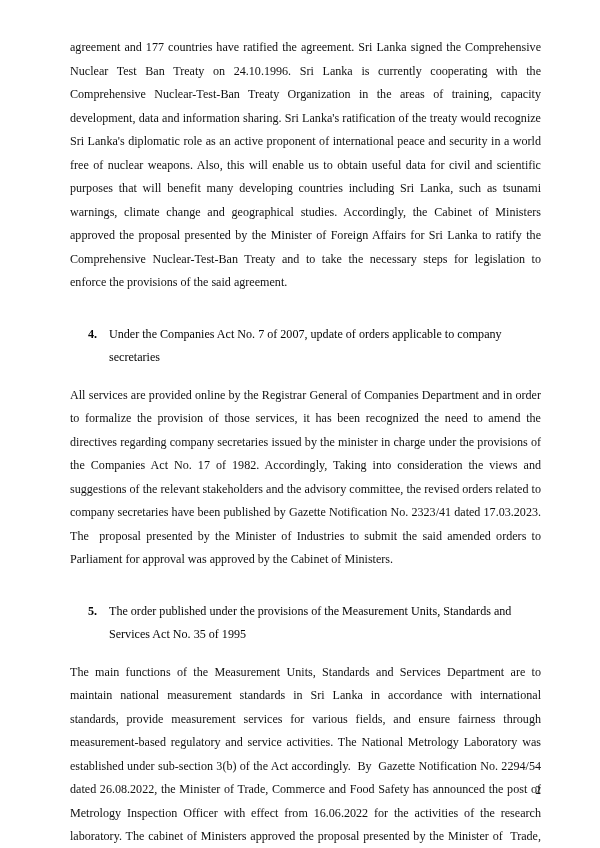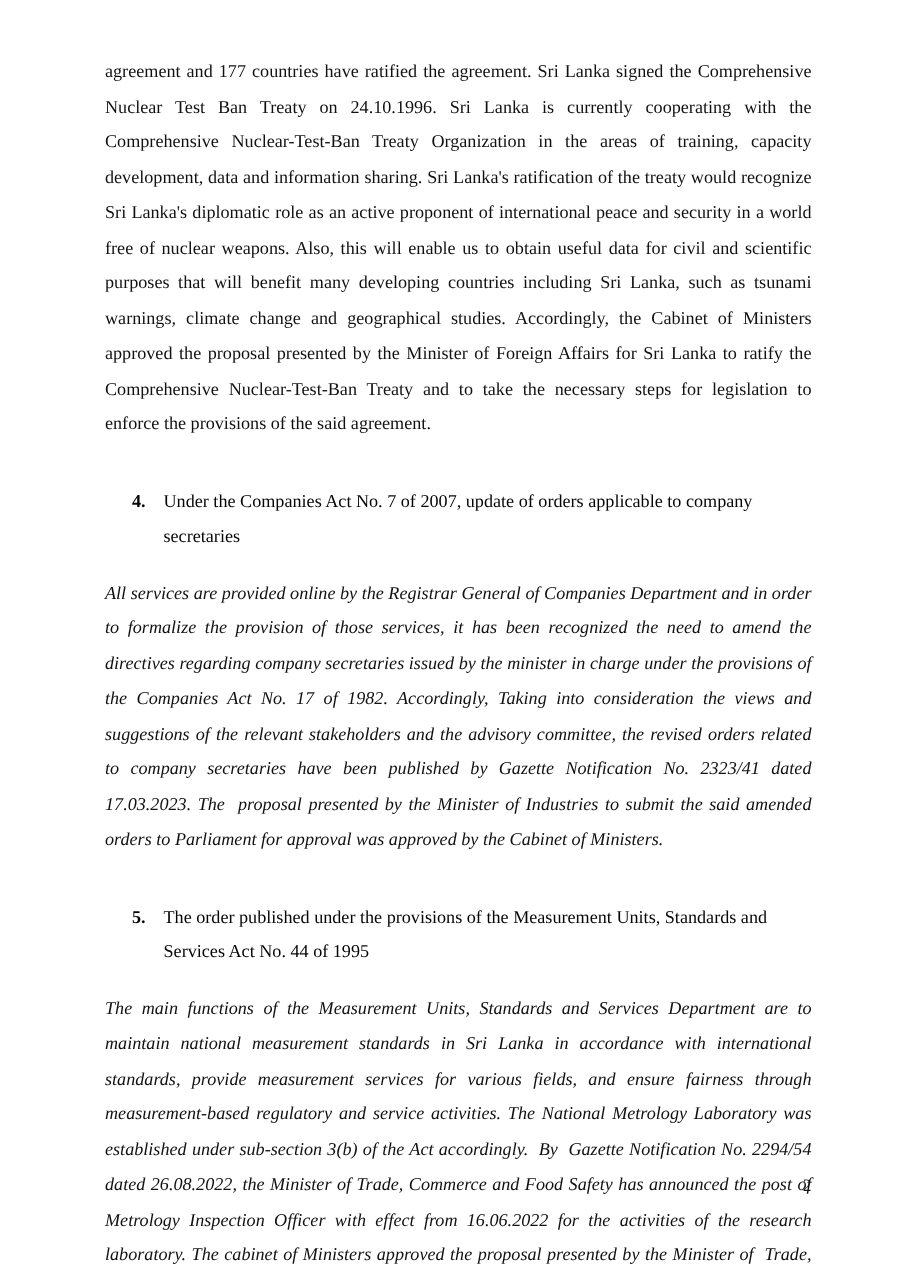--- a/index.html
+++ b/index.html
@@ -35,21 +35,21 @@
   
   .para {
     margin: 0;
     font-size: 12.1px;
     line-height: 23.5px;
     text-align: justify;
     text-justify: inter-word;
     color: #111111;
     hyphens: none;
   }
-  .gap-after-heading  { margin-top: 14px; font-style: italic; }
+  .gap-after-heading  { margin-top: 14px; }
   .gap-para-to-heading { margin-top: 28px; }
 
   
   .heading {
     display: flex;
     font-weight: bold;
     font-size: 12.1px;
     line-height: 23.5px;
     color: #050505;
     padding-left: 18px;
@@ -92,21 +92,21 @@
 
     <div class="heading gap-para-to-heading">
       <span class="num">4.</span>
       <span class="htext">Under the Companies Act No. 7 of 2007, update of orders applicable to company secretaries</span>
     </div>
 
     <p class="para gap-after-heading keep-spaces">All services are provided online by the Registrar General of Companies Department and in order to formalize the provision of those services, it has been recognized the need to amend the directives regarding company secretaries issued by the minister in charge under the provisions of the Companies Act No. 17 of 1982. Accordingly, Taking into consideration the views and suggestions of the relevant stakeholders and the advisory committee, the revised orders related to company secretaries have been published by Gazette Notification No. 2323/41 dated 17.03.2023. The  proposal presented by the Minister of Industries to submit the said amended orders to Parliament for approval was approved by the Cabinet of Ministers.</p>
 
     <div class="heading gap-para-to-heading">
       <span class="num">5.</span>
-      <span class="htext">The order published under the provisions of the Measurement Units, Standards and Services Act No. 44 of 1995</span>
+      <span class="htext">The order published under the provisions of the Measurement Units, Standards and Services Act No. 35 of 1995</span>
     </div>
 
     <p class="para gap-after-heading keep-spaces">The main functions of the Measurement Units, Standards and Services Department are to maintain national measurement standards in Sri Lanka in accordance with international standards, provide measurement services for various fields, and ensure fairness through measurement-based regulatory and service activities. The National Metrology Laboratory was established under sub-section 3(b) of the Act accordingly.  By  Gazette Notification No. 2294/54 dated 26.08.2022, the Minister of Trade, Commerce and Food Safety has announced the post of Metrology Inspection Officer with effect from 16.06.2022 for the activities of the research laboratory. The cabinet of Ministers approved the proposal presented by the Minister of  Trade, Commerce and Food Safety to present the said order in  parliament for approval.</p>
 
   </div>
 
   <div class="page-number">2</div>
 
 </div>
 

